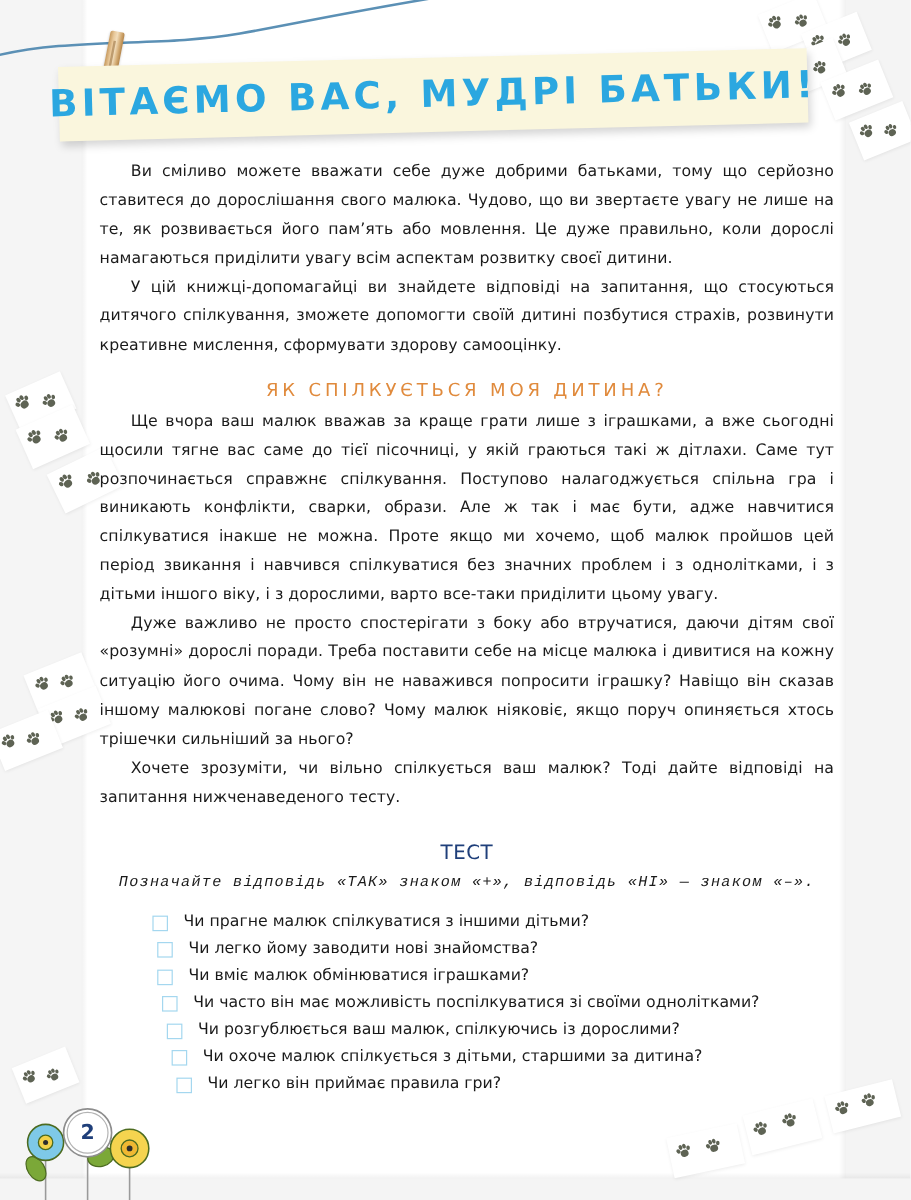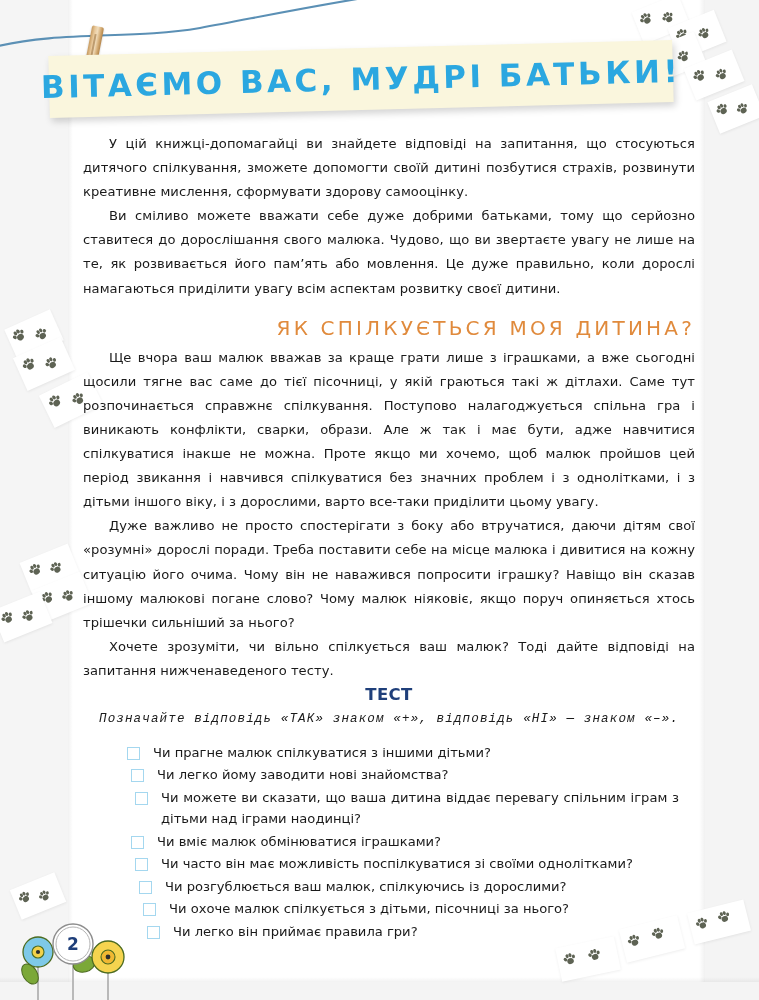--- a/index.html
+++ b/index.html
@@ -119,33 +119,33 @@
     font-family: "DejaVu Sans", sans-serif;
     font-size: 13.1px;
     line-height: 24.1px;
     color: #1a1a1a;
     text-align: justify;
     text-indent: 26px;
     letter-spacing: 0.05px;
   }
   h2.section-head {
     margin: 15px 0 6px 0;
-    text-align: right;
+    text-align: center;
     color: #e08a3c;
-    font-size: 20px;
+    font-size: 15px;
     font-weight: normal;
     letter-spacing: 3.2px;
     font-family: "DejaVu Sans", sans-serif;
   }
   h3.test-head {
-    margin: 2px 0 8px 0;
+    margin: 24px 0 8px 0;
     text-align: center;
     color: #1f3f7a;
     font-size: 16.5px;
-    font-weight: bold;
+    font-weight: normal;
     letter-spacing: 0.4px;
     font-family: "DejaVu Sans", sans-serif;
   }
   p.instruction {
     margin: 0 0 14px 0;
     text-align: center;
     font-style: italic;
     font-size: 12.6px;
     color: #1a1a1a;
     letter-spacing: 1.1px;
@@ -469,60 +469,56 @@
   <svg class="string-svg" viewBox="0 0 400 80">
     <path d="M -10 48 C 60 30, 130 40, 200 28 C 260 17, 310 6, 400 -8" stroke="#5b90b5" stroke-width="2.1" fill="none" stroke-linecap="round"></path>
   </svg>
   <div class="pin"></div>
 
   <div class="banner">
     <div class="banner-title">ВІТАЄМО  ВАС,  МУДРІ  БАТЬКИ!</div>
   </div>
 
   <div id="content">
+    <p class="body">Ви сміливо можете вважати себе дуже добрими батьками, тому що серйозно ставитеся до дорослішання свого малюка. Чудово, що ви звертаєте увагу не лише на те, як розвивається його пам’ять або мовлення. Це дуже правильно, коли дорослі намагаються приділити увагу всім аспектам розвитку своєї дитини.</p>
     <p class="body">У цій книжці-допомагайці ви знайдете відповіді на запитання, що стосуються дитячого спілкування, зможете допомогти своїй дитині позбутися страхів, розвинути креативне мислення, сформувати здорову самооцінку.</p>
-    <p class="body">Ви сміливо можете вважати себе дуже добрими батьками, тому що серйозно ставитеся до дорослішання свого малюка. Чудово, що ви звертаєте увагу не лише на те, як розвивається його пам’ять або мовлення. Це дуже правильно, коли дорослі намагаються приділити увагу всім аспектам розвитку своєї дитини.</p>
 
     <h2 class="section-head">ЯК  СПІЛКУЄТЬСЯ  МОЯ  ДИТИНА?</h2>
 
     <p class="body">Ще вчора ваш малюк вважав за краще грати лише з іграшками, а вже сьогодні щосили тягне вас саме до тієї пісочниці, у якій граються такі ж дітлахи. Саме тут розпочинається справжнє спілкування. Поступово налагоджується спільна гра і виникають конфлікти, сварки, образи. Але ж так і має бути, адже навчитися спілкуватися інакше не можна. Проте якщо ми хочемо, щоб малюк пройшов цей період звикання і навчився спілкуватися без значних проблем і з однолітками, і з дітьми іншого віку, і з дорослими, варто все-таки приділити цьому увагу.</p>
     <p class="body">Дуже важливо не просто спостерігати з боку або втручатися, даючи дітям свої «розумні» дорослі поради. Треба поставити себе на місце малюка і дивитися на кожну ситуацію його очима. Чому він не наважився попросити іграшку? Навіщо він сказав іншому малюкові погане слово? Чому малюк ніяковіє, якщо поруч опиняється хтось трішечки сильніший за нього?</p>
     <p class="body">Хочете зрозуміти, чи вільно спілкується ваш малюк? Тоді дайте відповіді на запитання нижченаведеного тесту.</p>
 
     <h3 class="test-head">ТЕСТ</h3>
     <p class="instruction">Позначайте відповідь «ТАК» знаком «+», відповідь «НІ» — знаком «–».</p>
 
     <ul class="checklist" id="checklist">
         <li class="ind0">
           <span class="cbox"></span>
           <span class="qtext">Чи прагне малюк спілкуватися з іншими дітьми?</span>
         </li>
         <li class="ind1">
           <span class="cbox"></span>
           <span class="qtext">Чи легко йому заводити нові знайомства?</span>
         </li>
+        <li class="ind1">
+          <span class="cbox"></span>
+          <span class="qtext">Чи вміє малюк обмінюватися іграшками?</span>
+        </li>
         <li class="ind2">
           <span class="cbox"></span>
-          <span class="qtext">Чи можете ви сказати, що ваша дитина віддає перевагу спільним іграм з дітьми над іграми наодинці?</span>
-        </li>
-        <li class="ind1">
-          <span class="cbox"></span>
-          <span class="qtext">Чи вміє малюк обмінюватися іграшками?</span>
-        </li>
-        <li class="ind2">
-          <span class="cbox"></span>
           <span class="qtext">Чи часто він має можливість поспілкуватися зі своїми однолітками?</span>
         </li>
         <li class="ind3">
           <span class="cbox"></span>
           <span class="qtext">Чи розгублюється ваш малюк, спілкуючись із дорослими?</span>
         </li>
         <li class="ind4">
           <span class="cbox"></span>
-          <span class="qtext">Чи охоче малюк спілкується з дітьми, пісочниці за нього?</span>
+          <span class="qtext">Чи охоче малюк спілкується з дітьми, старшими за дитина?</span>
         </li>
         <li class="ind5">
           <span class="cbox"></span>
           <span class="qtext">Чи легко він приймає правила гри?</span>
         </li>
       </ul>
   </div>
 
   <div class="flowers">
     <svg width="130" height="92" viewBox="0 0 130 92">

